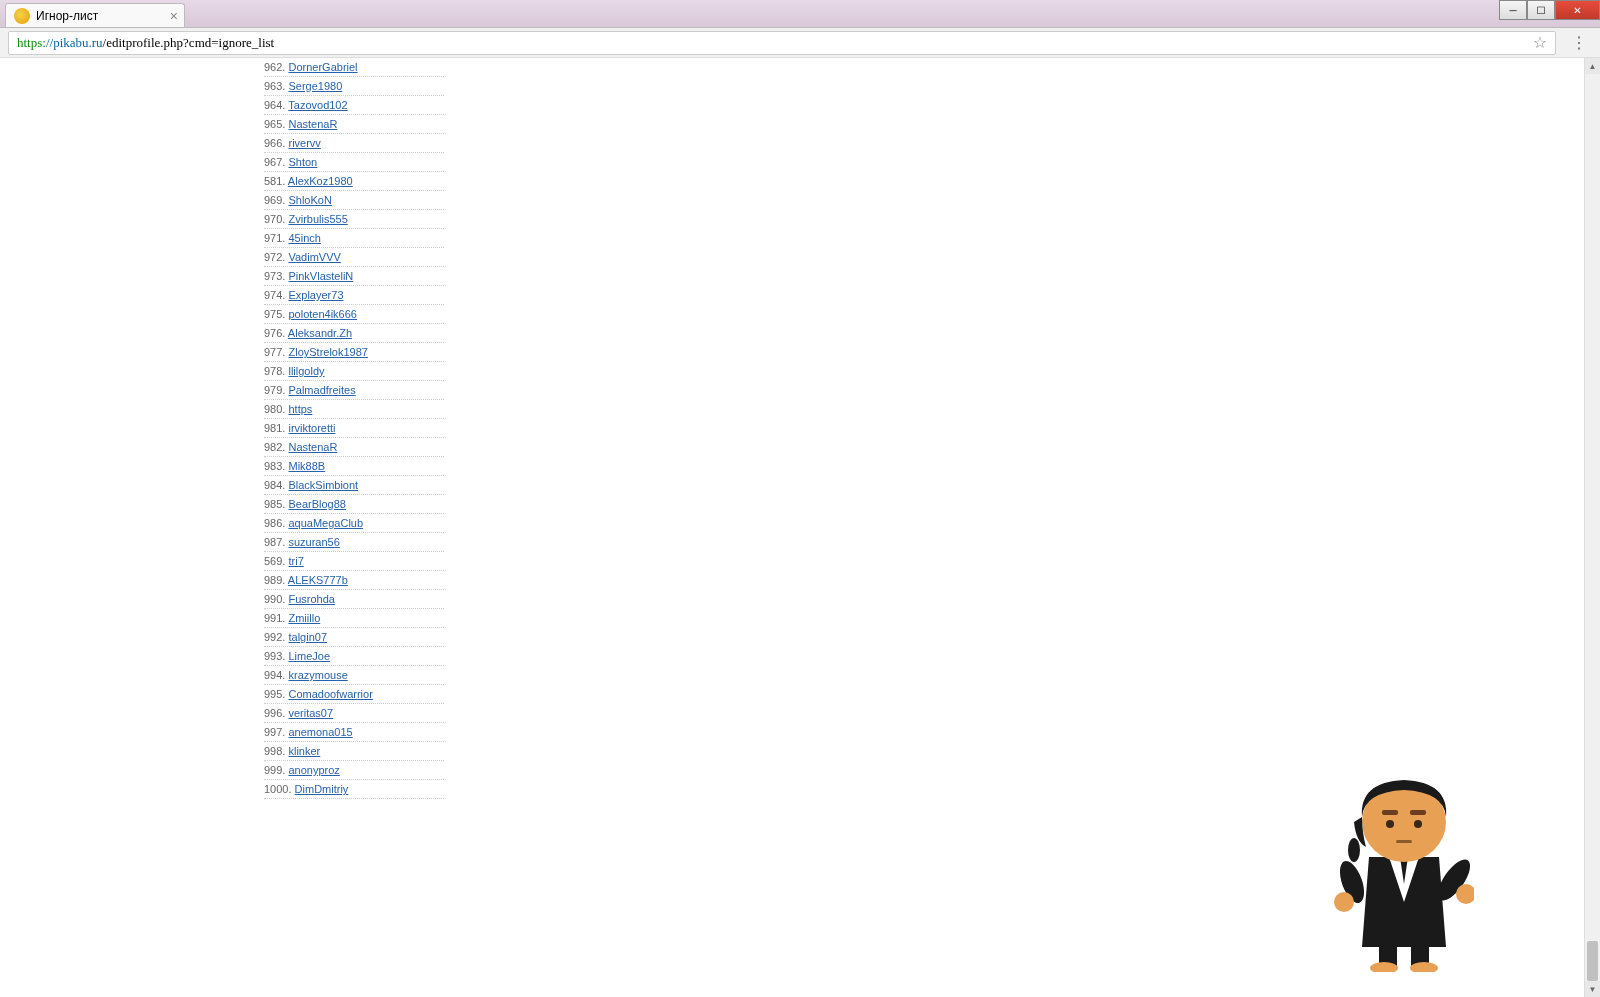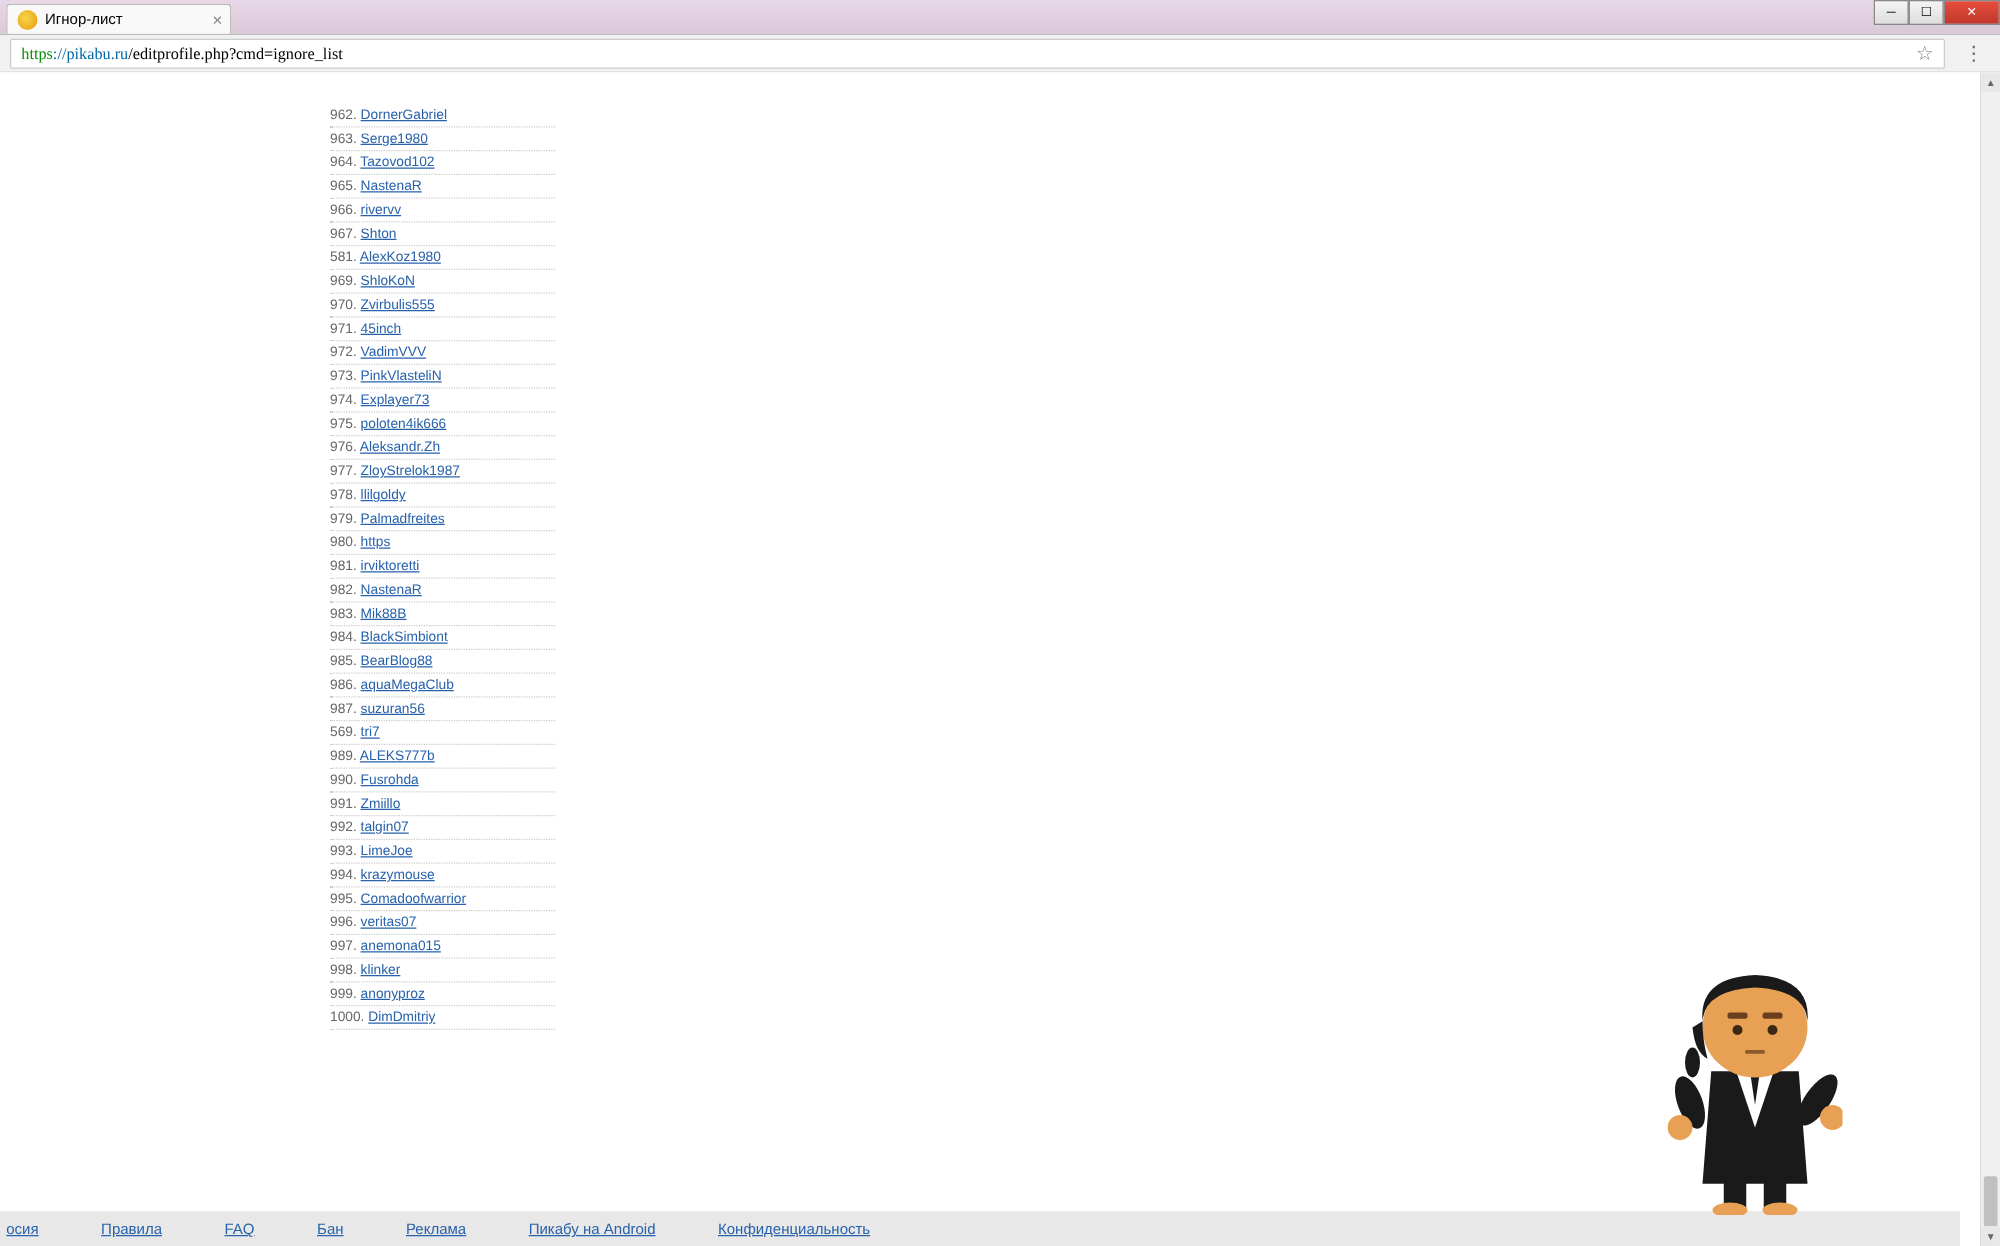--- a/index.html
+++ b/index.html
@@ -44,21 +44,21 @@
       padding-left: 5px;
       border-bottom: 1px solid #bbb;
     }
     .tab {
       background: #f9f9f9;
       border: 1px solid #bbb;
       border-bottom: none;
       border-radius: 3px 3px 0 0;
       padding: 4px 28px 4px 8px;
       display: flex;
-      align-items: flex-start;
+      align-items: center;
       gap: 6px;
       position: relative;
       min-width: 180px;
       height: 24px;
       font-size: 12px;
     }
     .tab .favicon {
       width: 16px;
       height: 16px;
       background: radial-gradient(circle at 40% 40%, #f5d547, #e89a0c);
@@ -119,21 +119,20 @@
       right: 16px;
       bottom: 0;
       background: #fff;
       overflow: hidden;
     }
     .ignore-list {
       position: absolute;
       left: 264px;
       top: 0;
       width: 180px;
-      margin-top: 25px;
     }
     .ignore-item {
       padding: 3px 0;
       border-bottom: 1px dotted #ccc;
       font-size: 11px;
       color: #555;
       white-space: nowrap;
     }
     .ignore-item .num {
       color: #666;
@@ -270,29 +269,20 @@
       <div class="ignore-item"><span class="num">993. </span><a href="#">LimeJoe</a></div>
       <div class="ignore-item"><span class="num">994. </span><a href="#">krazymouse</a></div>
       <div class="ignore-item"><span class="num">995. </span><a href="#">Comadoofwarrior</a></div>
       <div class="ignore-item"><span class="num">996. </span><a href="#">veritas07</a></div>
       <div class="ignore-item"><span class="num">997. </span><a href="#">anemona015</a></div>
       <div class="ignore-item"><span class="num">998. </span><a href="#">klinker</a></div>
       <div class="ignore-item"><span class="num">999. </span><a href="#">anonyproz</a></div>
       <div class="ignore-item"><span class="num">1000. </span><a href="#">DimDmitriy</a></div>
     </div>
 
-  <div class="footer" id="footer-container">
-      <a href="#">осия</a>
-      <a href="#">Правила</a>
-      <a href="#">FAQ</a>
-      <a href="#">Бан</a>
-      <a href="#">Реклама</a>
-      <a href="#">Пикабу на Android</a>
-      <a href="#">Конфиденциальность</a>
-    </div>
 
   <div class="mascot">
     <svg viewBox="0 0 140 200" width="140" height="200">
 
       <ellipse cx="18" cy="110" rx="10" ry="22" fill="#1a1a1a" transform="rotate(-20 18 110)"></ellipse>
       <circle cx="10" cy="130" r="10" fill="#e8a055"></circle>
 
       <ellipse cx="120" cy="108" rx="10" ry="24" fill="#1a1a1a" transform="rotate(35 120 108)"></ellipse>
       <circle cx="132" cy="122" r="10" fill="#e8a055"></circle>
 

